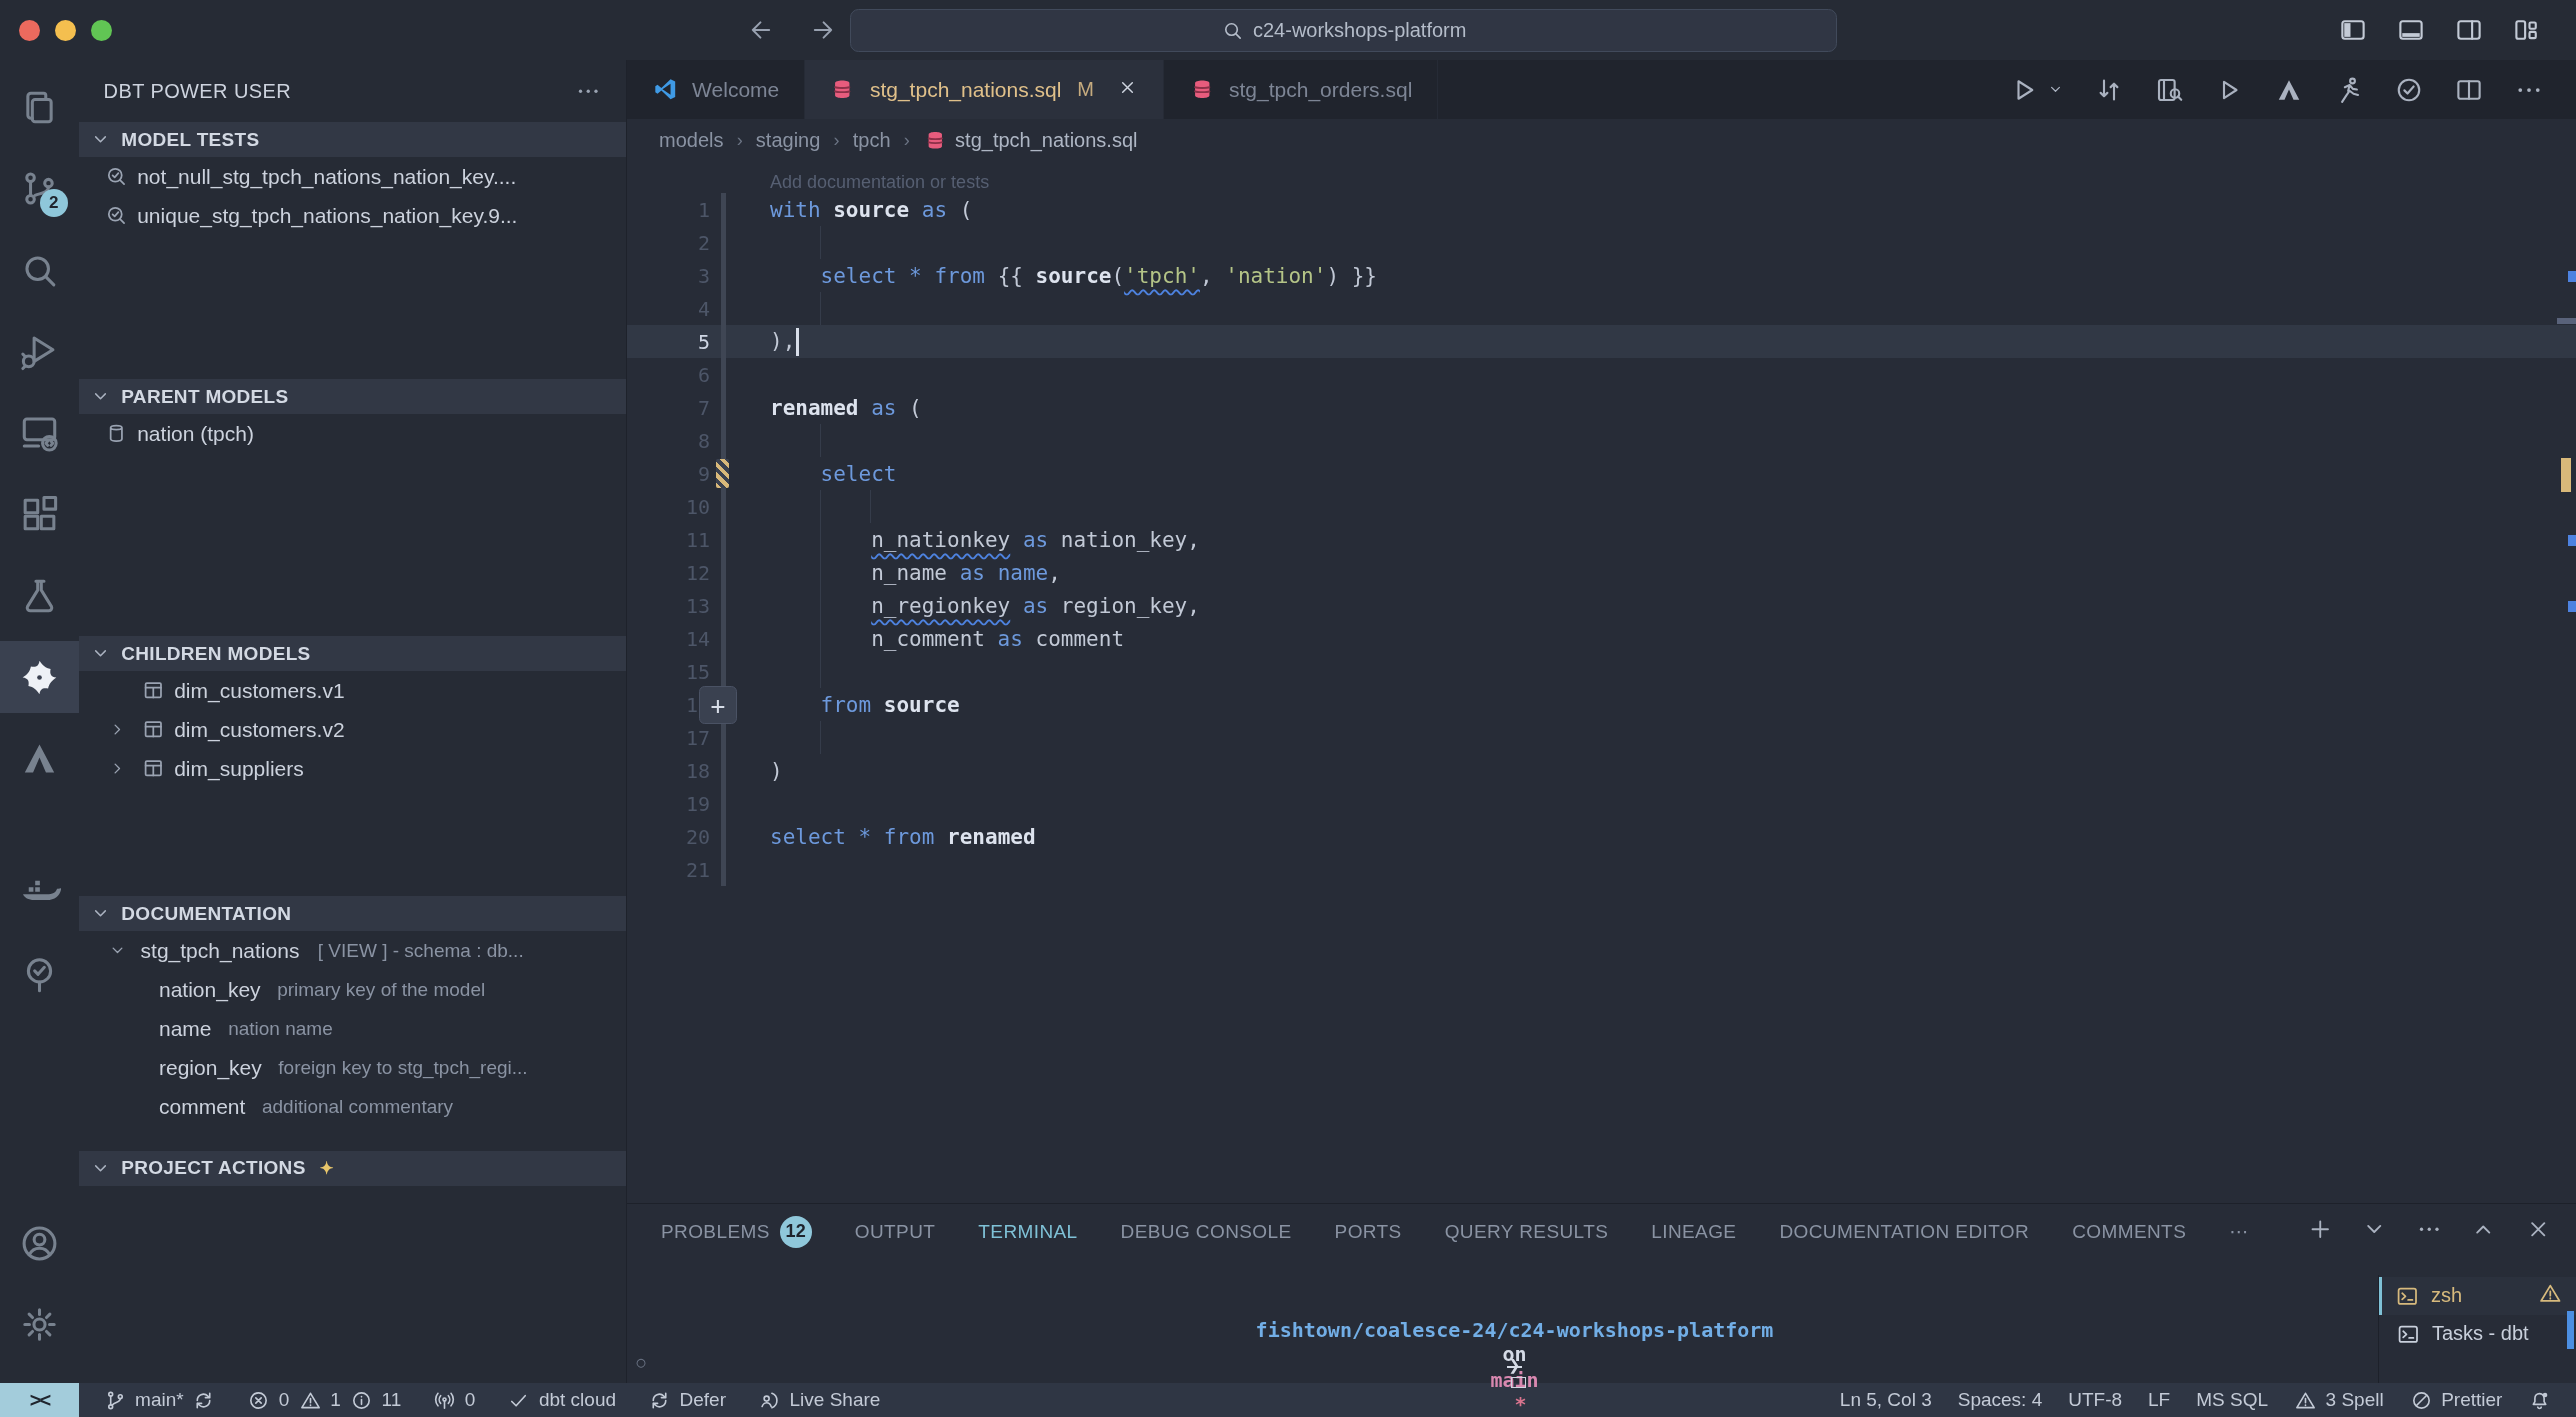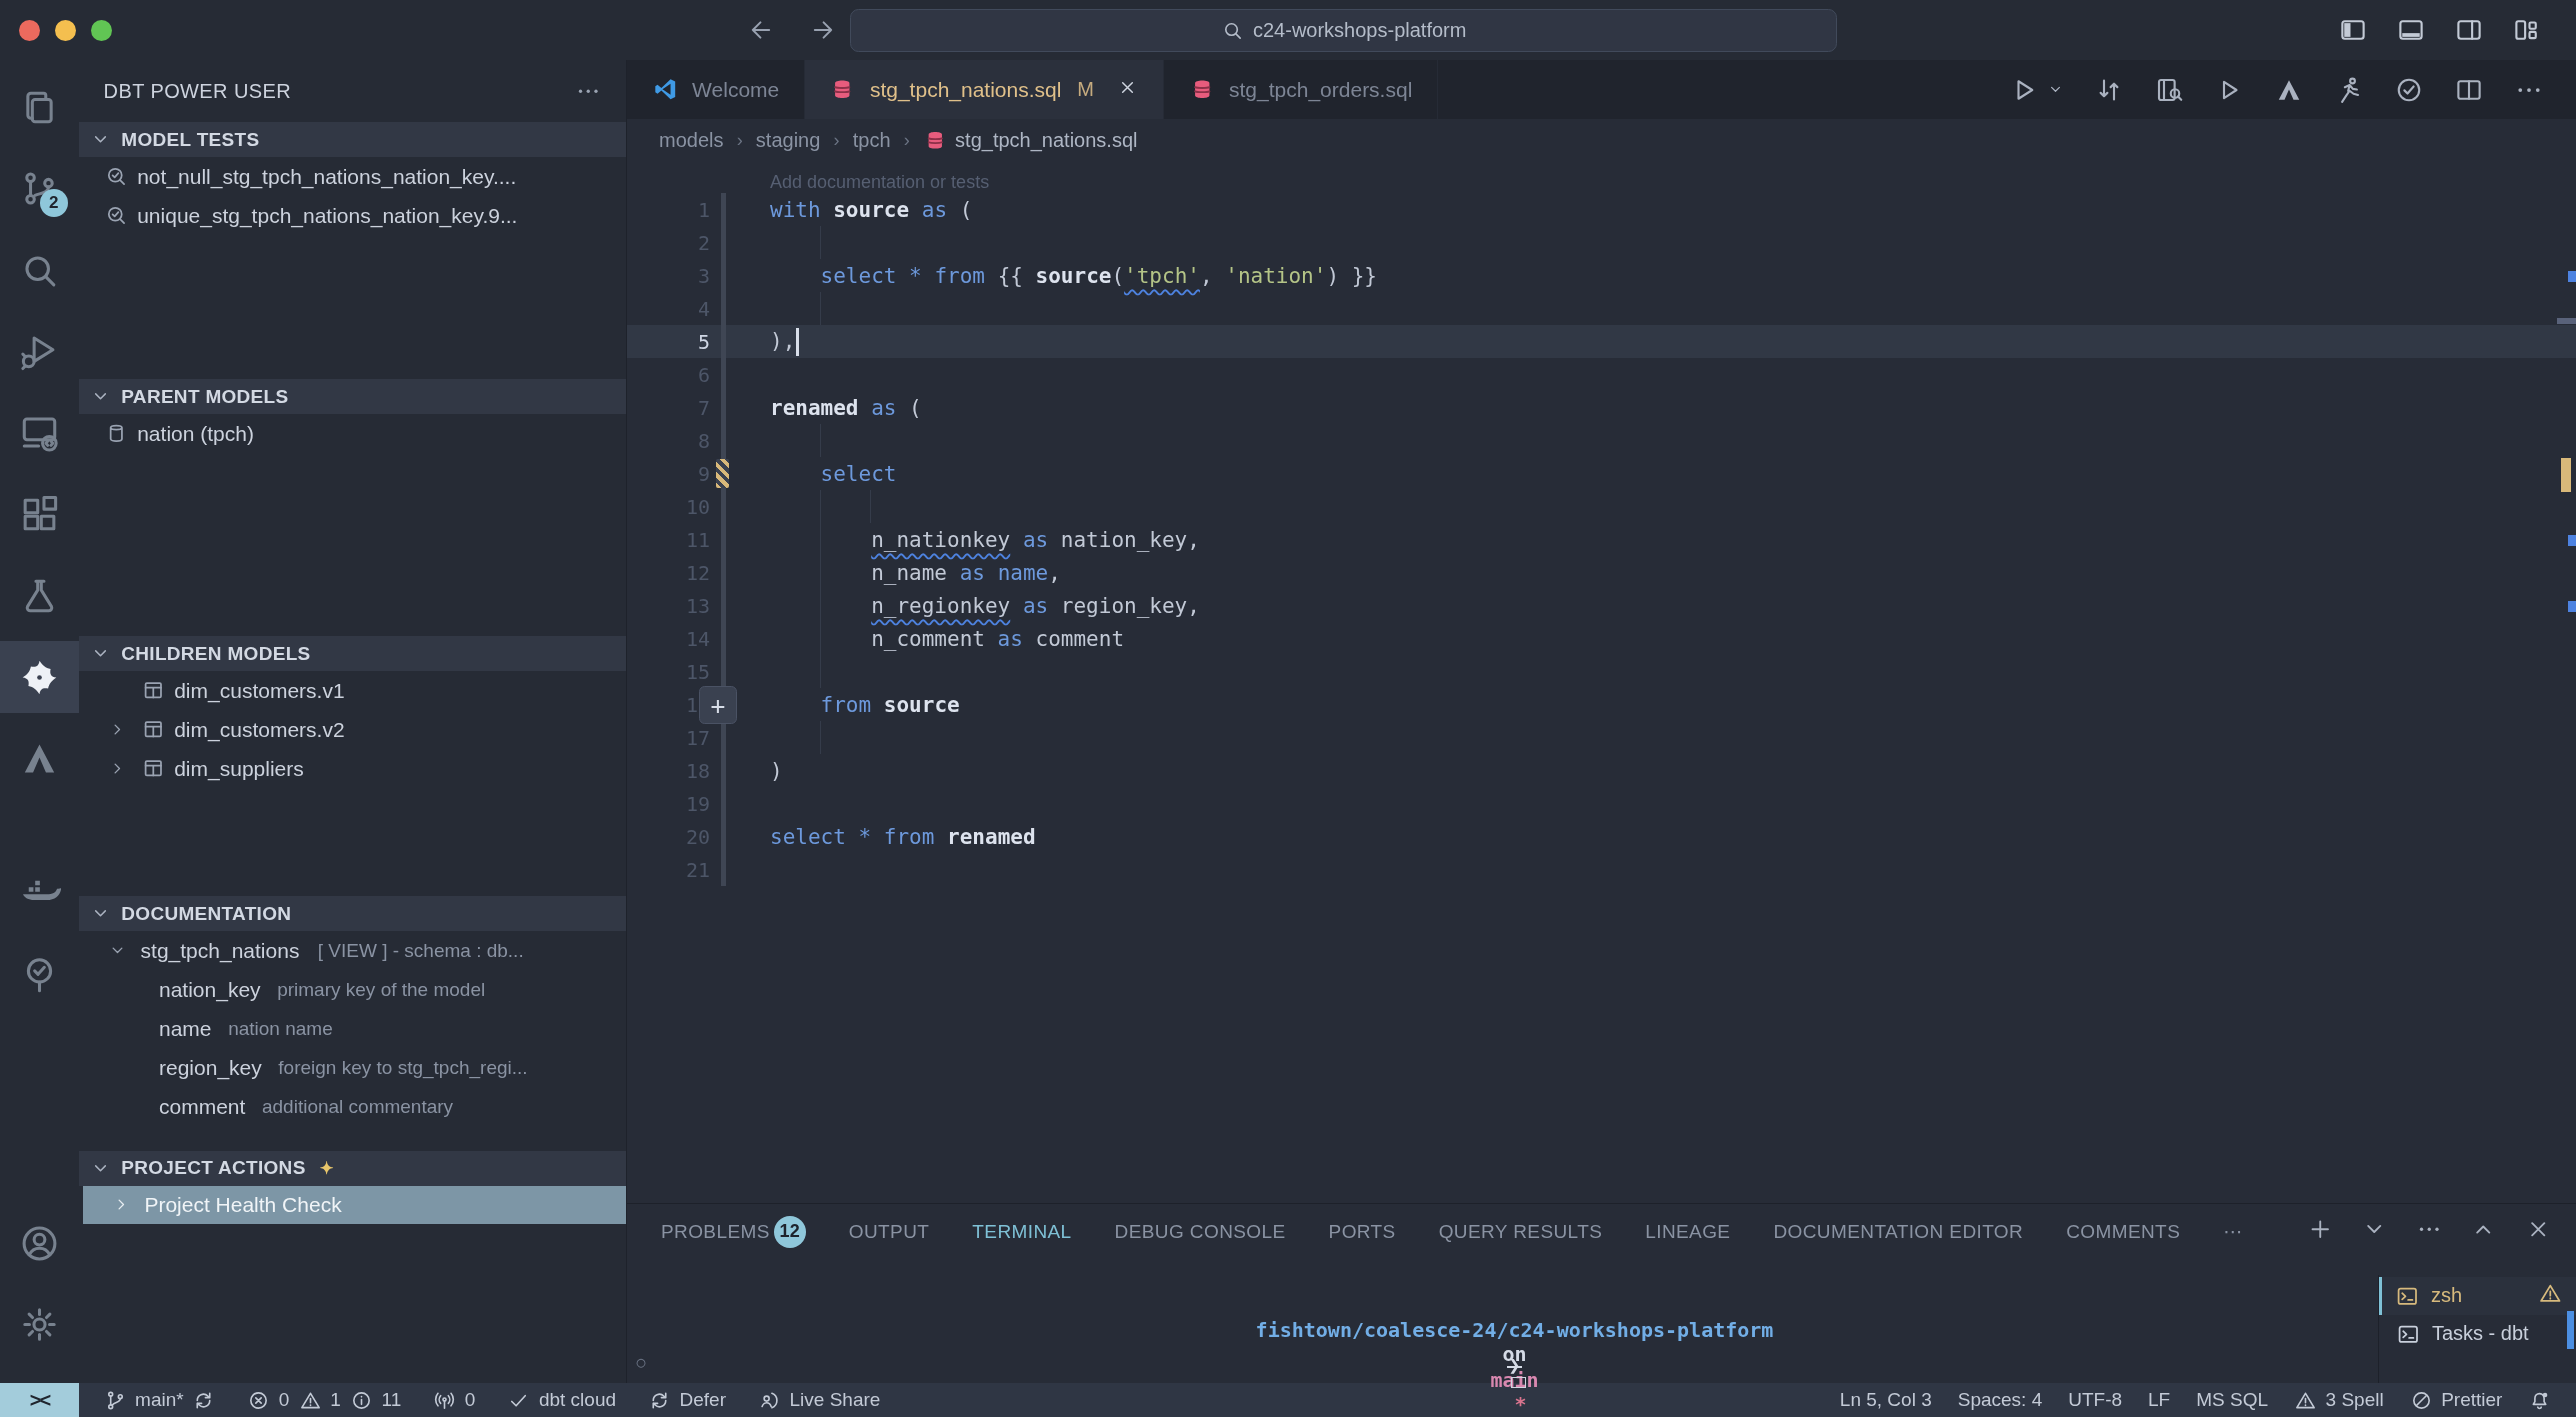--- a/index.html
+++ b/index.html
@@ -80,21 +80,21 @@
   .iguide { position:absolute; top:0; bottom:0; width:0.9px; background:#353c4a; }
   .overview { position:absolute; right:0; top:0; bottom:0; width:19px; }
   .ov-blue { position:absolute; right:0; width:7.6px; height:11.3px; background:#4d82e0; }
   .ov-yellow { position:absolute; right:4.7px; width:10.4px; height:34px; background:#d9b97a; }
   .ov-thumb { position:absolute; right:0; top:157px; width:19px; height:5.7px; background:#59627a; }
 
   
   .panel { flex:0 0 180px; border-top:0.9px solid #1d212a; display:flex; flex-direction:column; position:relative; background:#272c37; }
   .paneltabs { height:55px; flex:0 0 55px; display:flex; align-items:center; gap:43px; padding-left:34px; font-size:19px;
                color:#8a93a3; letter-spacing:0.4px; white-space:nowrap; }
-  .ptab { display:flex; align-items:center; gap:4px; }
+  .ptab { display:flex; align-items:center; gap:10px; }
   .ptab.active { color:#7fc1d6; }
   .pbadge { min-width:32px; height:32px; border-radius:50%; background:#8fc7da; color:#1e232c; font-weight:bold; font-size:18px;
             display:flex; align-items:center; justify-content:center; }
   .panel-actions { margin-left:auto; display:flex; gap:28px; padding-right:24.6px; color:#aab2c0; }
   .panel-body { flex:1; position:relative; font-family:"DejaVu Sans Mono",monospace; font-size:20px; }
   .terminal { position:absolute; left:34px; top:59px; right:208px; }
   .tline { height:35px; display:flex; align-items:center; white-space:pre; position:relative;flex-direction:column; }
   .tk-path { color:#72aee6; font-weight:bold; } .tk-b { color:#d5dbe6; font-weight:bold; }
   .tk-branch { color:#d988b0; font-weight:bold; } .tk-star { color:#d9748e; font-weight:bold; }
   .tk-env { color:#3b82f6; font-weight:normal; }
@@ -440,30 +440,20 @@
           <div style="height: 24.6px;"></div>
           <div class="section-header">
             <span class="icon-s chev">
               <svg viewBox="0 0 24 24" fill="none" stroke="currentColor" stroke-width="1.7" stroke-linecap="round" stroke-linejoin="round" width="21" height="21">
                 <path d="M6.5 9l5.5 5.5L17.5 9"></path>
               </svg>
             </span>
             <span>PROJECT ACTIONS</span>
             <span class="sparkle">✦</span>
           </div>
-          <div class="sb-item health">
-            <span class="chev-slot">
-              <span class="icon-s">
-                <svg viewBox="0 0 24 24" fill="none" stroke="currentColor" stroke-width="1.7" stroke-linecap="round" stroke-linejoin="round" width="19" height="19">
-                  <path d="M9 6.5l5.5 5.5L9 17.5"></path>
-                </svg>
-              </span>
-            </span>
-            <span>Project Health Check</span>
-          </div>
         </div>
     </div>
 
     <div class="editor-col">
       <div class="tabbar">
         <div id="tabs" style="display:flex;">
             <div class="tab">
               <span class="icon-s">
                 <svg viewBox="0 0 24 24" fill="none" stroke="currentColor" stroke-width="1.7" stroke-linecap="round" stroke-linejoin="round" width="26.5" height="26.5">
                   <path fill="#3f9ae5" stroke="none" d="M16.8 3l4.2 2v14l-4.2 2-8.3-7.8L5 16l-2-1.3V9.3L5 8l3.5 2.8zM9.5 12l7.3 4.9V7.1z"></path>

